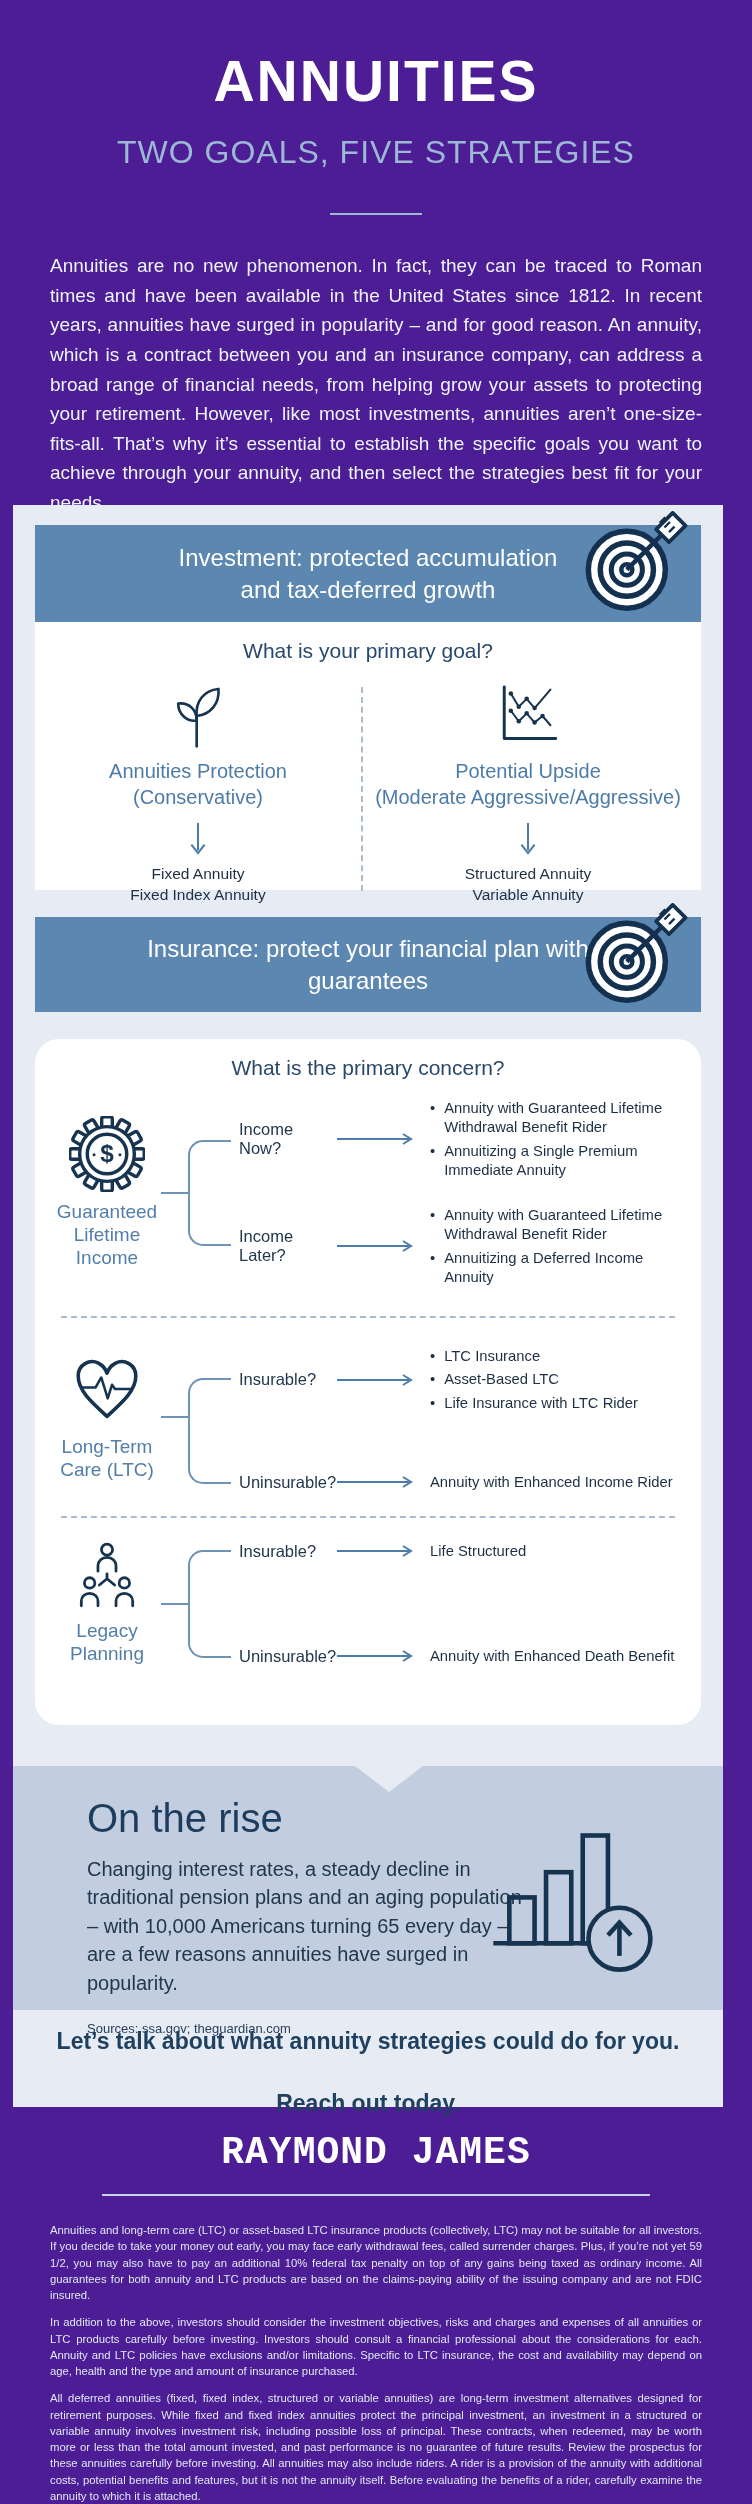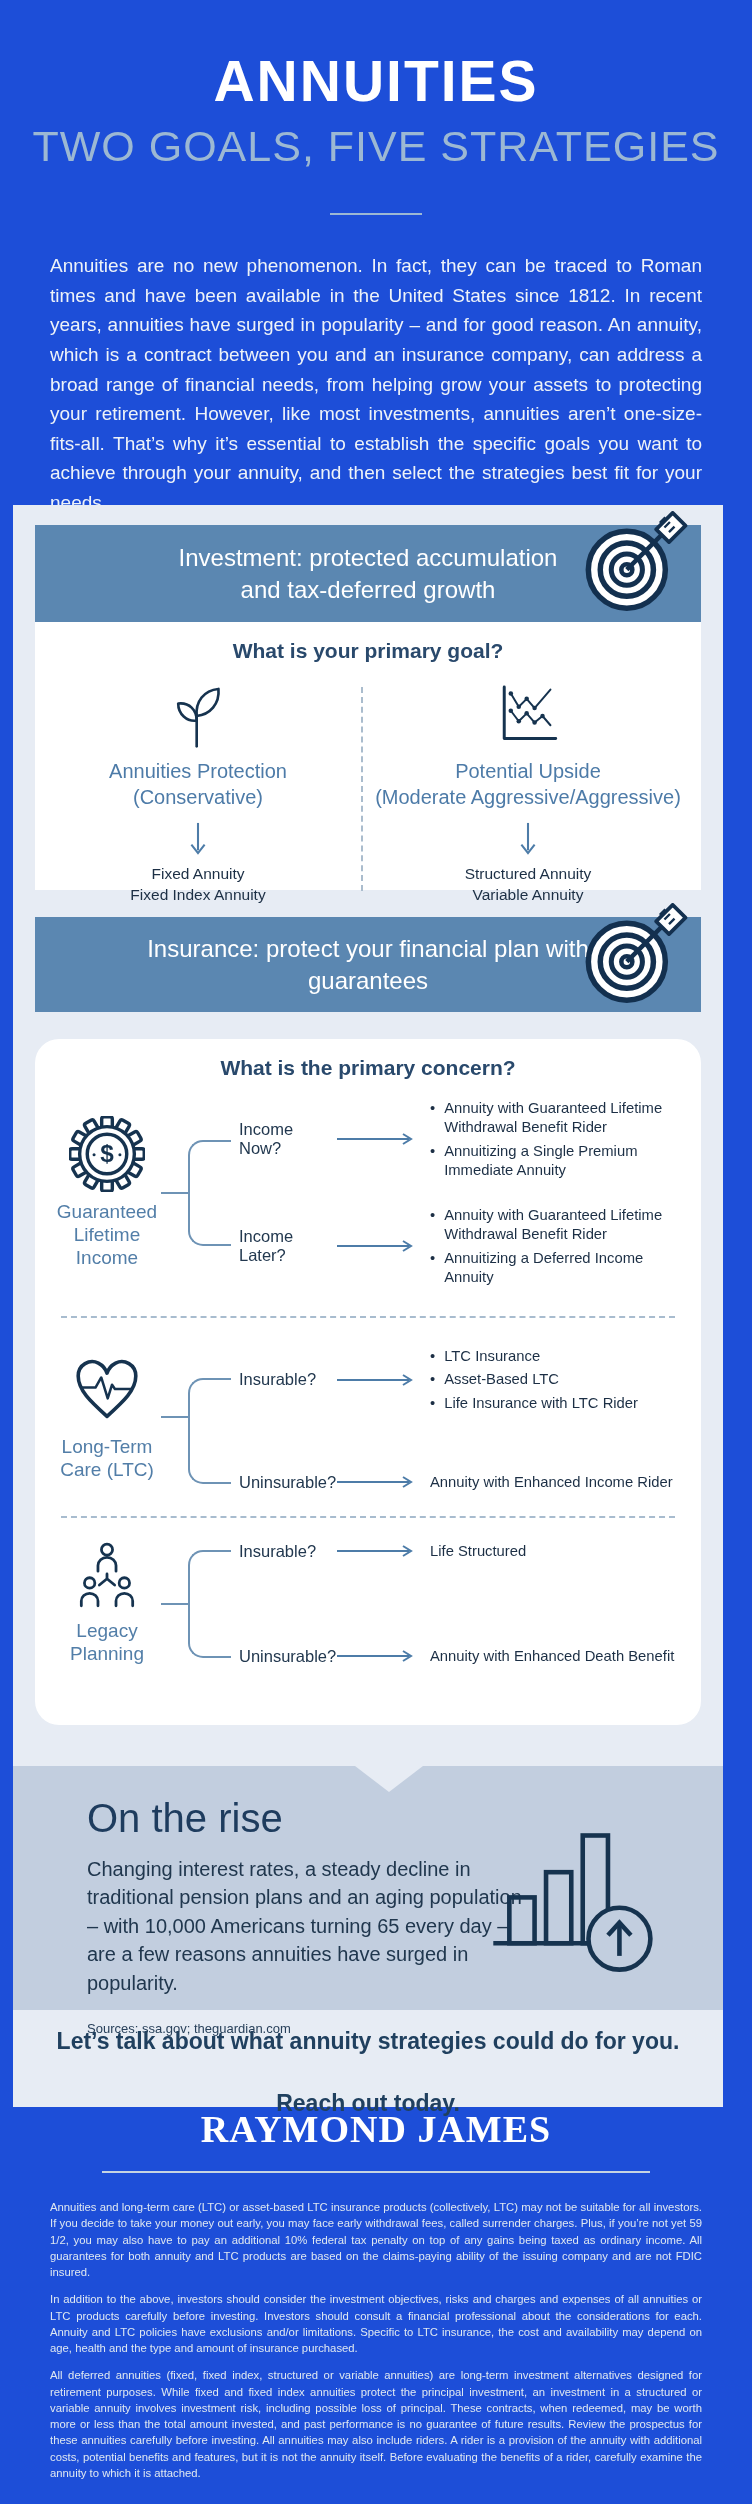--- a/index.html
+++ b/index.html
@@ -1,40 +1,40 @@
 <!DOCTYPE html>
 <html><head>
 <meta charset="utf-8">
 <style>
   * { margin:0; padding:0; box-sizing:border-box; }
   body { background:#0f2d4d; font-family:"Liberation Sans", sans-serif; }
-  .page { width:752px; height:2504px; background:#1d4ed8; overflow:hidden; margin:0 auto; position:relative; }
+  .page { width:752px; height:2504px; background:#4c1d95; overflow:hidden; margin:0 auto; position:relative; }
 
   
   .hero { height:505px; color:#f2f6fa; }
   .hero h1 { padding-top:48px; text-align:center; font-size:57px; font-weight:700; letter-spacing:2px; color:#ffffff; }
-  .hero .subtitle { text-align:center; font-size:43px; font-weight:400; letter-spacing:1px; color:#9cb8d3; margin-top:8px; }
+  .hero .subtitle { text-align:center; font-size:32px; font-weight:400; letter-spacing:1px; color:#9cb8d3; margin-top:20px; }
   .title-divider { width:92px; height:2px; background:#9cb8d3; margin:42px auto 0; }
   .intro { width:652px; margin:36px auto 0; font-size:19px; line-height:1.56; color:#eef3f8; }
   .intro.first { text-align:justify; }
   .intro.second { margin-top:15px; text-align:left; }
 
   
   .card { position:absolute; top:505px; left:13px; width:710px; height:1602px; background:#e7ecf4; }
 
   .section-wrap { margin:0 22px; }
   .band { position:relative; background:#5b87b1; height:97px; display:flex; align-items:center; justify-content:center; }
   .band.first { margin-top:20px; }
   .band-title { color:#ffffff; font-size:24px; font-weight:500; line-height:1.32; text-align:center; }
   .band.inv .band-title { max-width:425px; }
   .band.ins .band-title { max-width:452px; }
   .target-icon { position:absolute; right:10px; top:-14px; width:110px; height:110px; }
 
   .white-panel { background:#ffffff; }
-  .panel-heading { text-align:center; font-size:21px; font-weight:700; color:#29496c; padding-top:17px; }
+  .panel-heading { text-align:center; font-size:21px; font-weight:400; color:#29496c; padding-top:17px; }
 
   
   .goal-panel { height:268px; }
   .goal-row { display:flex; margin-top:16px; }
   .goal-col { display:flex; flex-direction:column; align-items:center; text-align:center; }
   .goal-col.left { width:326px; }
   .goal-col.right { width:330px; }
   .goal-divider { width:0; border-left:2px dashed #aabccd; margin:8px 0 14px; }
   .goal-icon { height:66px; margin-top:4px; }
   .goal-label { margin-top:10px; font-size:20px; line-height:1.28; color:#4d7ba8; }
@@ -76,21 +76,21 @@
   .rise-body { margin:14px 0 0 74px; width:438px; font-size:20px; line-height:1.42; color:#20374e; }
   .rise-sources { margin:24px 0 0 74px; font-size:13px; color:#28405a; }
   .rise-icon { position:absolute; right:60px; bottom:32px; }
 
   
   .cta { height:124px; display:flex; flex-direction:column; align-items:center; justify-content:center;gap:25px; }
   .cta div { font-size:23px; font-weight:700; color:#20405f; line-height:1.6; text-align:center; }
 
   
   .footer { position:absolute; top:2107px; left:0; width:752px; height:397px; }
-  .logo { text-align:center; font-family:Liberation Serif, serif; font-weight:700;
+  .logo { margin-top:24px; text-align:center; font-family:Liberation Mono, monospace; font-weight:700;
     font-size:38px; letter-spacing:1px; color:#ffffff; }
   .footer-divider { width:548px; height:2px; background:#c6d4e2; margin:20px auto 0; }
   .disclaimers { margin:26px 50px 0; }
   .disclaimers p { font-size:11.3px; line-height:1.44; color:#dfe8f1; text-align:justify; margin-bottom:11px; }
 
   svg { display:block; }
 </style>
 </head>
 <body>
 

